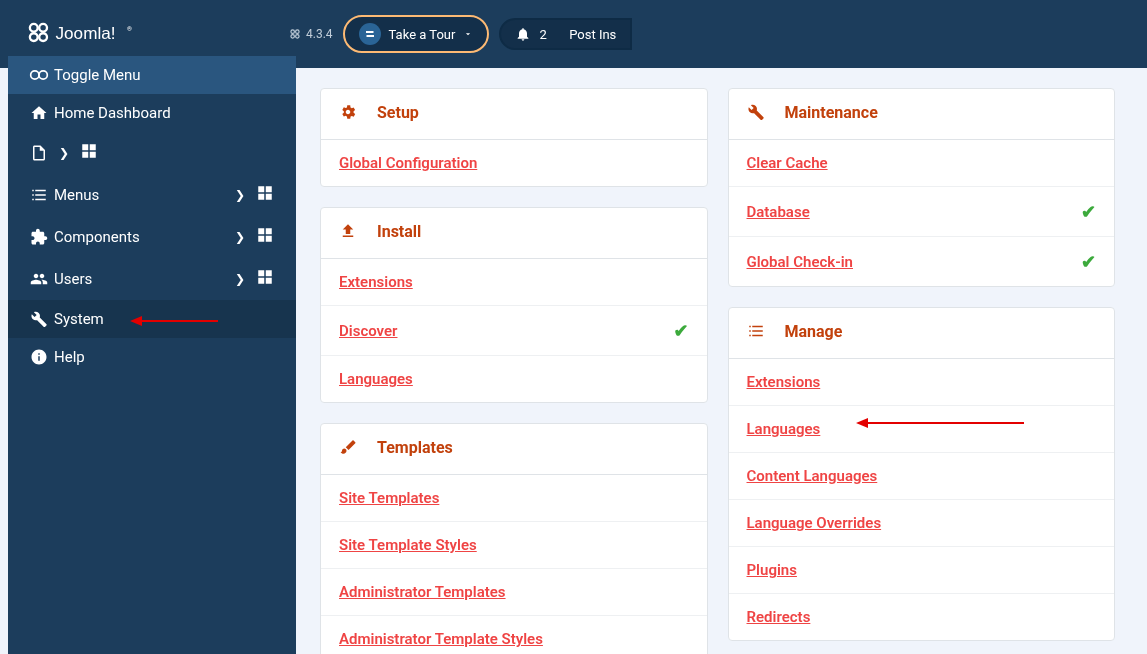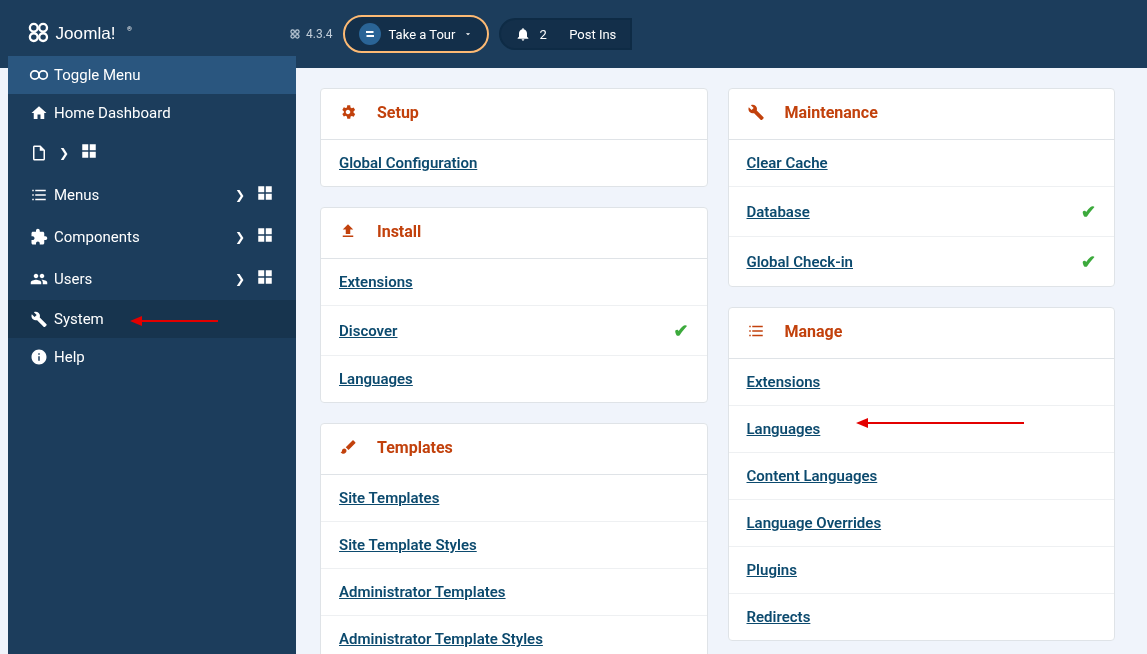--- a/index.html
+++ b/index.html
@@ -23,21 +23,21 @@
 .sidebar-item .label { flex: 1; }
 .sidebar-item .chev { width: 20px; text-align: center; font-size: 12px; }
 .sidebar-item .dash { width: 30px; text-align: center; }
 
 .content { position: absolute; left: 288px; right: 0; top: 56px; bottom: 0; padding: 32px; overflow-y: auto; display: flex; gap: 20px; align-items: flex-start; }
 .col { flex: 1; display: flex; flex-direction: column; gap: 20px; min-width: 0; }
 .card { background: #fff; border: 1px solid #dfe3e7; border-radius: 4px; }
 .card-header { padding: 14px 18px; border-bottom: 1px solid #dfe3e7; display: flex; align-items: flex-start; gap: 20px; font-weight: 700; font-size: 16px; color: #c2410c; }
 .card-row { padding: 14px 18px; border-bottom: 1px solid #eef0f2; display: flex; align-items: center; justify-content: space-between; }
 .card-row:last-child { border-bottom: none; }
-.card-row a { color: #0c4a6e; text-decoration: underline; font-size: 15px; font-weight: 600; cursor: pointer; }
+.card-row a { color: #ef4444; text-decoration: underline; font-size: 15px; font-weight: 600; cursor: pointer; }
 .check { color: #3caa3c; font-weight: bold; font-size: 18px; }
 
 .arrow-annotation { position: absolute; pointer-events: none; }
 .arrow-annotation.a1 { left: 130px; top: 314px; }
 .arrow-annotation.a2 { left: 856px; top: 416px; }
 
 .icon-svg { fill: currentColor; }
 </style>
 </head>
 <body>

